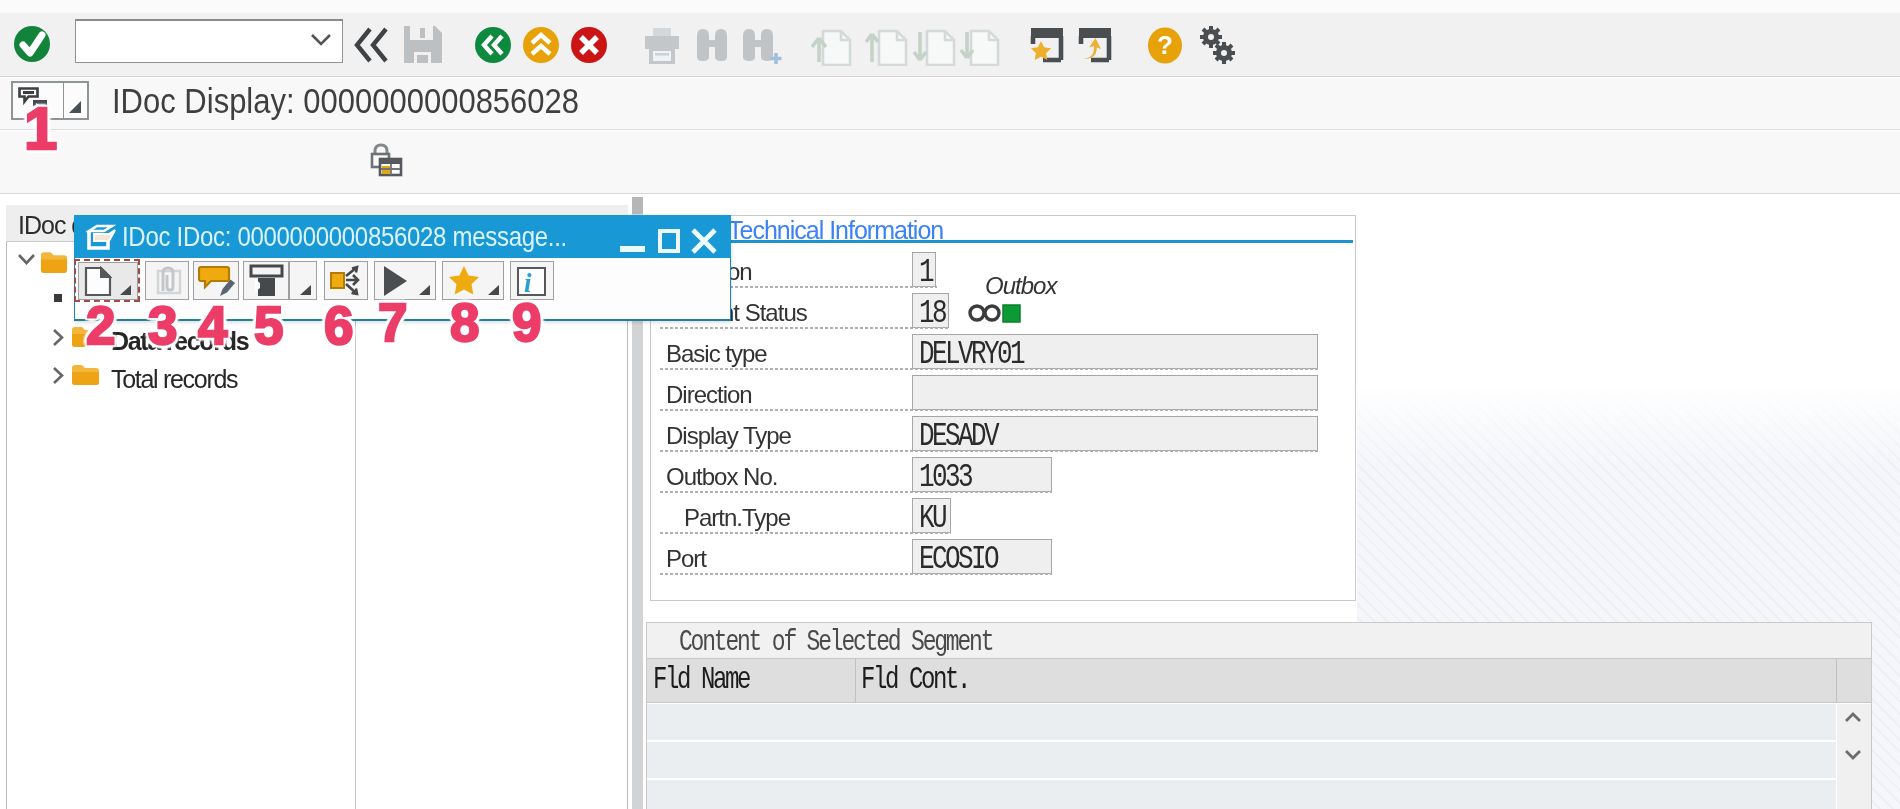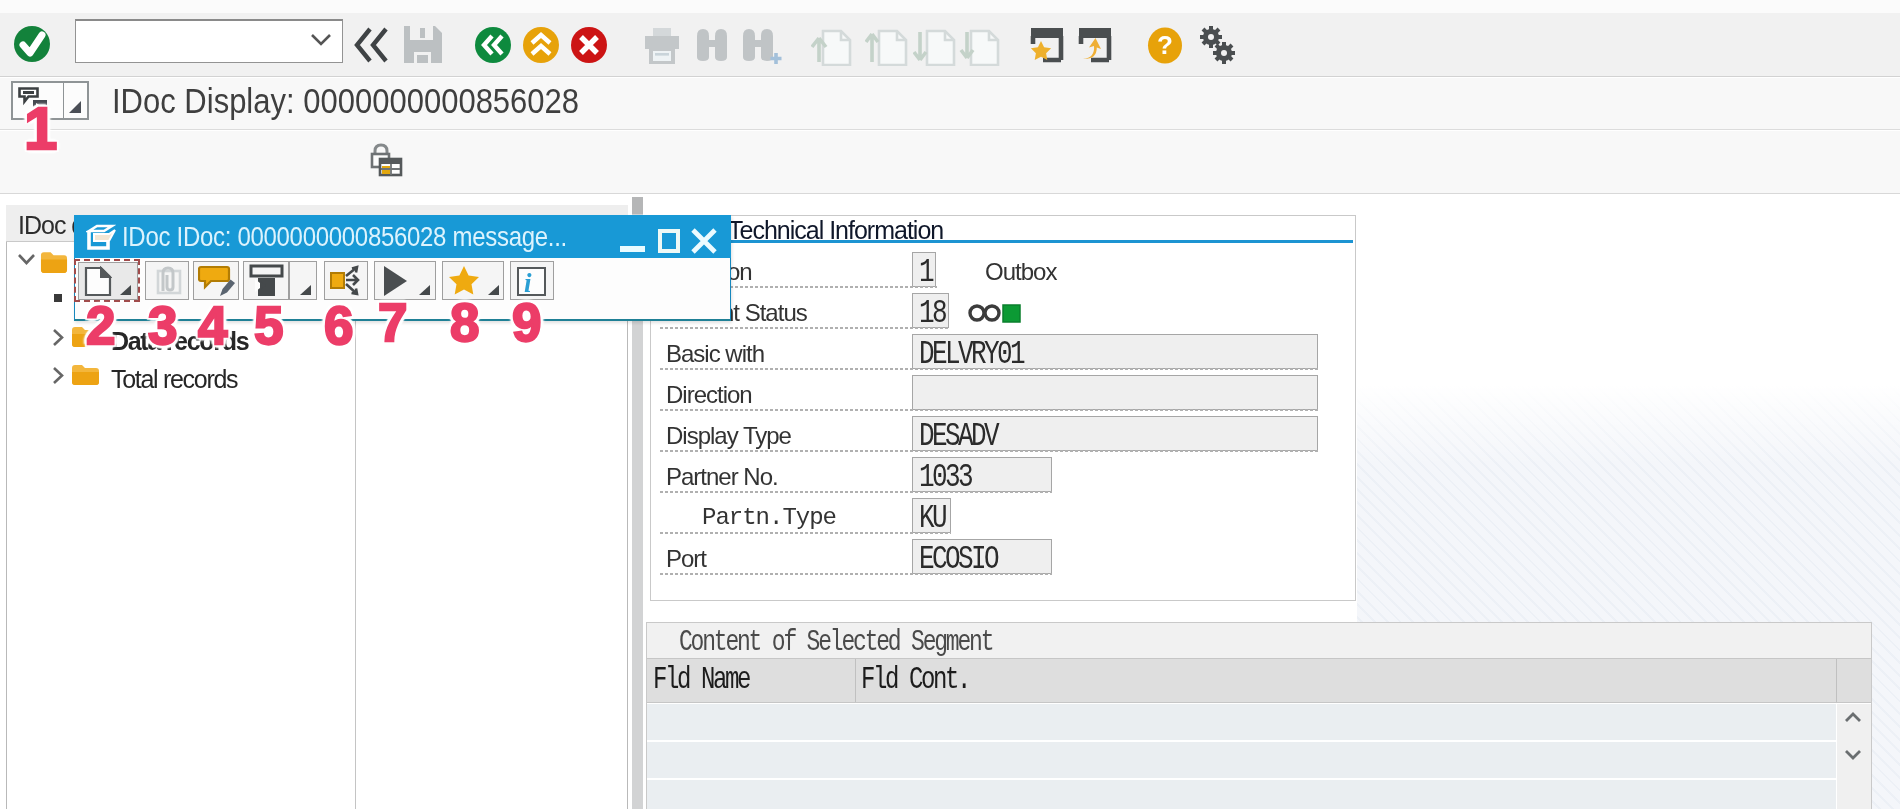--- a/index.html
+++ b/index.html
@@ -20,21 +20,21 @@
 #lphead span { position:absolute; left:12px; top:6px; font-size:25px; color:#2c2c2c; letter-spacing:-1px; white-space:nowrap; }
 #treediv { left:355px; top:242px; width:1px; height:567px; background:#c4c4c4; }
 .treetext { font-size:25px; color:#262626; letter-spacing:-1.3px; }
 
 #midstrip { left:632px; top:197px; width:11px; height:612px; background:#d2d3d4; }
 #midthumb { left:632px; top:197px; width:11px; height:17px; background:#b5b6b7; }
 
 #stripes { left:1357px; top:385px; width:543px; height:424px; background-color:#f4f6fa; background-image:linear-gradient(rgba(255,255,255,1), rgba(255,255,255,0) 80px), repeating-linear-gradient(45deg, rgba(203,214,228,0.18) 0px, rgba(203,214,228,0.18) 2px, rgba(255,255,255,0) 2px, rgba(255,255,255,0) 9px); }
 
 #techpanel { left:650px; top:215px; width:706px; height:386px; background:#fff; border:1px solid #c9c9c9; }
-#techtitle { left:728px; top:216px; font-size:25px; color:#0f172a; letter-spacing:-1px; }
+#techtitle { left:728px; top:216px; font-size:25px; color:#3b82f6; letter-spacing:-1px; }
 #bluesep { left:653px; top:240px; width:700px; height:3px; background:#1d94d2; }
 .flabel { font-size:24px; color:#333; letter-spacing:-1px; }
 .fbox { position:absolute; background:#efefef; border:1px solid #a6a6a6; height:35px; }
 .fval { position:absolute; font-family:"Liberation Mono", monospace; font-size:26px; letter-spacing:-2.6px; color:#2b2b2b; transform:scaleY(1.28); transform-origin:0 50%; }
 .dot { position:absolute; height:2px; background:repeating-linear-gradient(90deg, #b0b0b0 0px, #b0b0b0 3px, rgba(255,255,255,0) 3px, rgba(255,255,255,0) 5px); }
 
 #contpanel { left:646px; top:622px; width:1226px; height:187px; background:#fff; border:1px solid #c9c9c9; border-bottom:none; }
 #conthead { left:647px; top:623px; width:1224px; height:35px; background:#f1f1f1; }
 #conttitle { left:679px; top:629px; font-family:"Liberation Mono", monospace; font-size:23px; letter-spacing:-2.2px; color:#4a4a4a; transform:scaleY(1.25); transform-origin:0 50%; }
 #colhead { left:647px; top:658px; width:1224px; height:45px; background:#dedede; border-top:1px solid #c6c6c6; border-bottom:1px solid #c6c6c6; }
@@ -215,42 +215,42 @@
   <div class="abs" id="midstrip"></div>
   <div class="abs" id="midthumb"></div>
   <div class="abs" id="stripes"></div>
 
   <div class="abs" id="techpanel"></div>
   <div class="abs" id="techtitle">Technical Information</div>
   <div class="abs" id="bluesep"></div>
 
   <div class="abs flabel" style="left:666px; top:258px;">Direction</div>
   <div class="abs flabel" style="left:666px; top:299px;">Current Status</div>
-  <div class="abs flabel" style="left:666px; top:340px;">Basic with</div>
+  <div class="abs flabel" style="left:666px; top:340px;">Basic type</div>
   <div class="abs flabel" style="left:666px; top:381px;">Direction</div>
   <div class="abs flabel" style="left:666px; top:422px;">Display Type</div>
-  <div class="abs flabel" style="left:666px; top:463px;">Partner No.</div>
-  <div class="abs flabel" style="left:702px; top:504px;font-family:Liberation Mono, monospace;">Partn.Type</div>
+  <div class="abs flabel" style="left:666px; top:463px;">Outbox No.</div>
+  <div class="abs flabel" style="left:684px; top:504px;">Partn.Type</div>
   <div class="abs flabel" style="left:666px; top:545px;">Port</div>
   <div class="fbox" style="left:912px; top:252px; width:24px;"></div>
   <div class="fbox" style="left:912px; top:293px; width:37px;"></div>
   <div class="fbox" style="left:912px; top:334px; width:406px;"></div>
   <div class="fbox" style="left:912px; top:375px; width:406px;"></div>
   <div class="fbox" style="left:912px; top:416px; width:406px;"></div>
   <div class="fbox" style="left:912px; top:457px; width:140px;"></div>
   <div class="fbox" style="left:912px; top:498px; width:39px;"></div>
   <div class="fbox" style="left:912px; top:539px; width:140px;"></div>
   <div class="fval" style="left:919px; top:257px;">1</div>
   <div class="fval" style="left:919px; top:298px;">18</div>
   <div class="fval" style="left:919px; top:339px;">DELVRY01</div>
   <div class="fval" style="left:919px; top:421px;">DESADV</div>
   <div class="fval" style="left:919px; top:462px;">1033</div>
   <div class="fval" style="left:919px; top:503px;">KU</div>
   <div class="fval" style="left:919px; top:544px;">ECOSIO</div>
-  <div class="abs flabel" style="left:985px; top:258px;">Outbox</div>
+  <div class="abs flabel" style="left:985px; top:272px;font-style:italic;">Outbox</div>
 
   <svg class="abs" style="left:968px; top:302px;" width="56" height="22" viewBox="0 0 56 22">
     <circle cx="9" cy="11" r="7" fill="#fff" stroke="#3c3c3c" stroke-width="3.4"></circle>
     <circle cx="24" cy="11" r="7" fill="#fff" stroke="#3c3c3c" stroke-width="3.4"></circle>
     <rect x="35" y="3" width="17" height="17" fill="#0c9a34" stroke="#0a7f2c" stroke-width="1.5"></rect>
   </svg>
 
   <div class="dot" style="left:660px; top:286px; width:277px;"></div>
   <div class="dot" style="left:660px; top:327px; width:289px;"></div>
   <div class="dot" style="left:660px; top:368px; width:658px;"></div>

